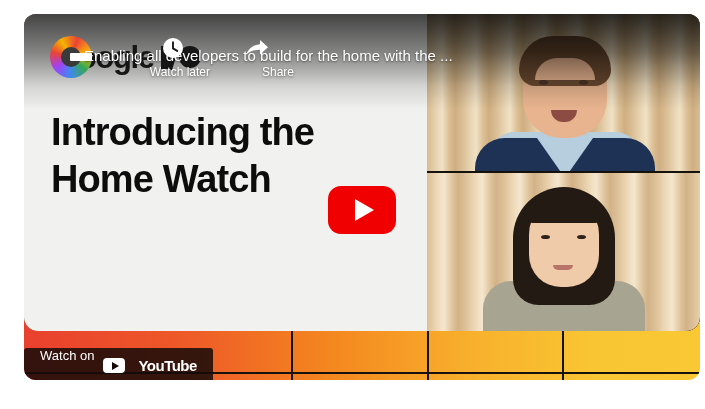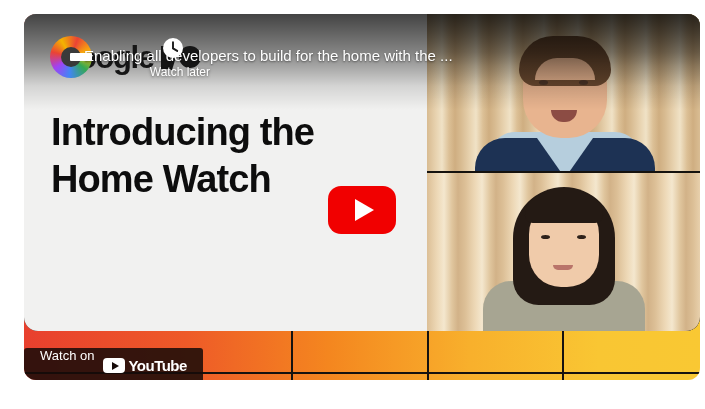--- a/index.html
+++ b/index.html
@@ -386,21 +386,21 @@
     cursor: pointer;
   }
   .watch-on .wo-text {
     color: #ffffff;
     font-size: 13px;
     white-space: nowrap;
   }
   .yt-logo {
     display: flex;
     align-items: center;
-    gap: 3px;
+    gap: 13px;
   }
   .yt-badge {
     width: 22px; height: 15px;
     border-radius: 4px;
     background: #ffffff;
     display: flex;
     align-items: center;
     justify-content: center;
   }
   .yt-badge i {
@@ -481,20 +481,28 @@
     <div class="ctrl ctrl-watch-later">
       <span class="glyph">
         <svg width="24" height="24" viewBox="0 0 24 24">
           <circle cx="12" cy="12" r="10" fill="#ffffff"></circle>
           <path d="M12 6.2v6.2l4.2 2.5" stroke="#1a1a1a" stroke-width="1.9" fill="none" stroke-linecap="round"></path>
         </svg>
       </span>
       <span class="lbl">Watch later</span>
     </div>
 
+    <div class="ctrl ctrl-share">
+      <span class="glyph">
+        <svg width="26" height="24" viewBox="0 0 26 24">
+          <path d="M2 19c3-8 9-10.5 14-10.8V4l8 7.2-8 7.2v-4.6C11.5 13.6 5.8 14.8 2 19z" fill="#ffffff"></path>
+        </svg>
+      </span>
+      <span class="lbl">Share</span>
+    </div>
 
     <div class="play-btn">
       <div class="play-tri"></div>
     </div>
 
   </div>
 
   <div class="watch-on">
     <span class="wo-text">Watch on</span>
     <span class="yt-logo">

